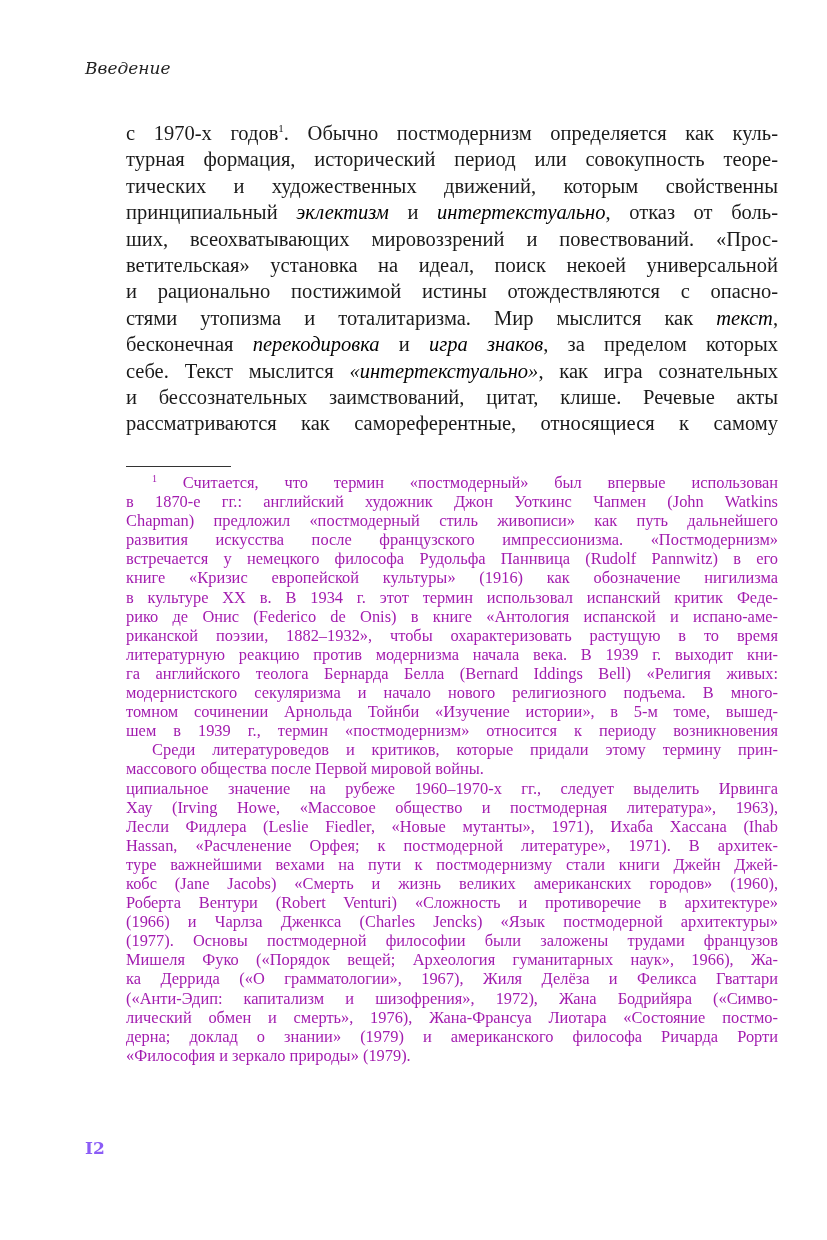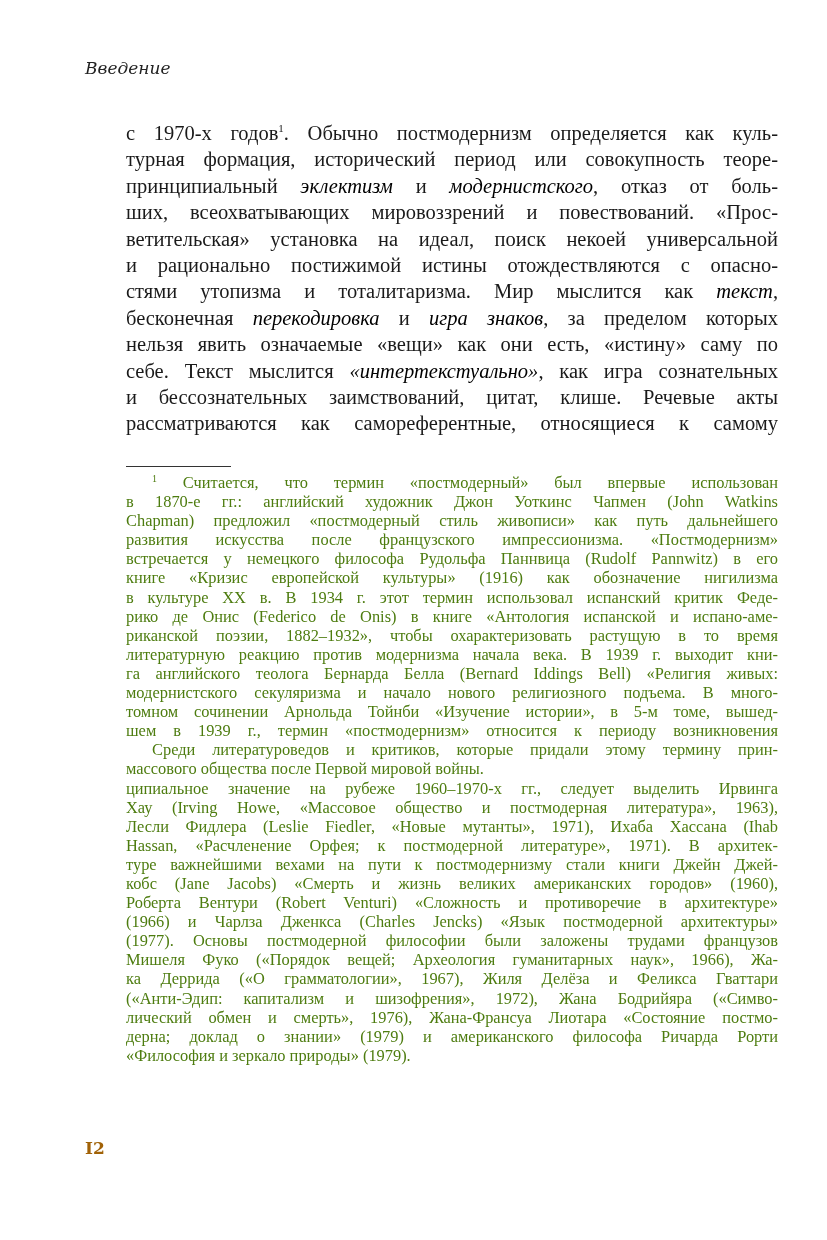--- a/index.html
+++ b/index.html
@@ -14,48 +14,48 @@
     font-family: "Liberation Serif", serif; font-size: 20.5px; line-height: 26.4px; color: #1a1a1a;
   }
   .line { display: block; text-align: justify; text-align-last: justify; white-space: nowrap; height: 26.4px; }
   sup { font-size: 11px; vertical-align: 8px; line-height: 0; }
   em { font-style: italic; color: #000000; }
   .rule {
     position: absolute; left: 114px; top: 466px; width: 105px; height: 1px; background: #333;
   }
   .footnotes {
     position: absolute; left: 114px; top: 473px; width: 652px;
-    font-family: "Liberation Serif", serif; font-size: 16.4px; line-height: 19.1px; color: #4d7c0f;
+    font-family: "Liberation Serif", serif; font-size: 16.4px; line-height: 19.1px; color: #a21caf;
   }
   .fn-line { display: block; text-align: justify; text-align-last: justify; white-space: nowrap; height: 19.1px; }
   .fn-line.indent { padding-left: 26px; }
   .fn-line.last { text-align-last: left; }
   .fn-sup { font-size: 10px; vertical-align: 6px; line-height: 0; }
   .folio {
     position: absolute; left: 73px; top: 1138px;
-    font-family: "DejaVu Serif", serif; font-size: 17px; font-weight: bold; color: #a16207;
+    font-family: "DejaVu Serif", serif; font-size: 17px; font-weight: bold; color: #8b5cf6;
   }
 </style>
 </head>
 <body>
 
 <div class="page">
 
   <div class="running-head">Введение</div>
 
   <div class="main-text" id="main-text">
       <div class="line">с 1970-х годов<sup>1</sup>. Обычно постмодернизм определяется как куль-</div>
       <div class="line">турная формация, исторический период или совокупность теоре-</div>
-      <div class="line">принципиальный <em>эклектизм</em> и <em>модернистского</em>, отказ от боль-</div>
+      <div class="line">тических и художественных движений, которым свойственны</div>
+      <div class="line">принципиальный <em>эклектизм</em> и <em>интертекстуально</em>, отказ от боль-</div>
       <div class="line">ших, всеохватывающих мировоззрений и повествований. «Прос-</div>
       <div class="line">ветительская» установка на идеал, поиск некоей универсальной</div>
       <div class="line">и рационально постижимой истины отождествляются с опасно-</div>
       <div class="line">стями утопизма и тоталитаризма. Мир мыслится как <em>текст</em>,</div>
       <div class="line">бесконечная <em>перекодировка</em> и <em>игра знаков</em>, за пределом которых</div>
-      <div class="line">нельзя явить означаемые «вещи» как они есть, «истину» саму по</div>
       <div class="line">себе. Текст мыслится <em>«интертекстуально»</em>, как игра сознательных</div>
       <div class="line">и бессознательных заимствований, цитат, клише. Речевые акты</div>
       <div class="line">рассматриваются как самореферентные, относящиеся к самому</div>
     </div>
 
   <div class="rule"></div>
 
   <div class="footnotes" id="footnotes">
       <div class="fn-line indent"><span class="fn-sup">1</span> Считается, что термин «постмодерный» был впервые использован</div>
       <div class="fn-line">в 1870-е гг.: английский художник Джон Уоткинс Чапмен (John Watkins</div>

